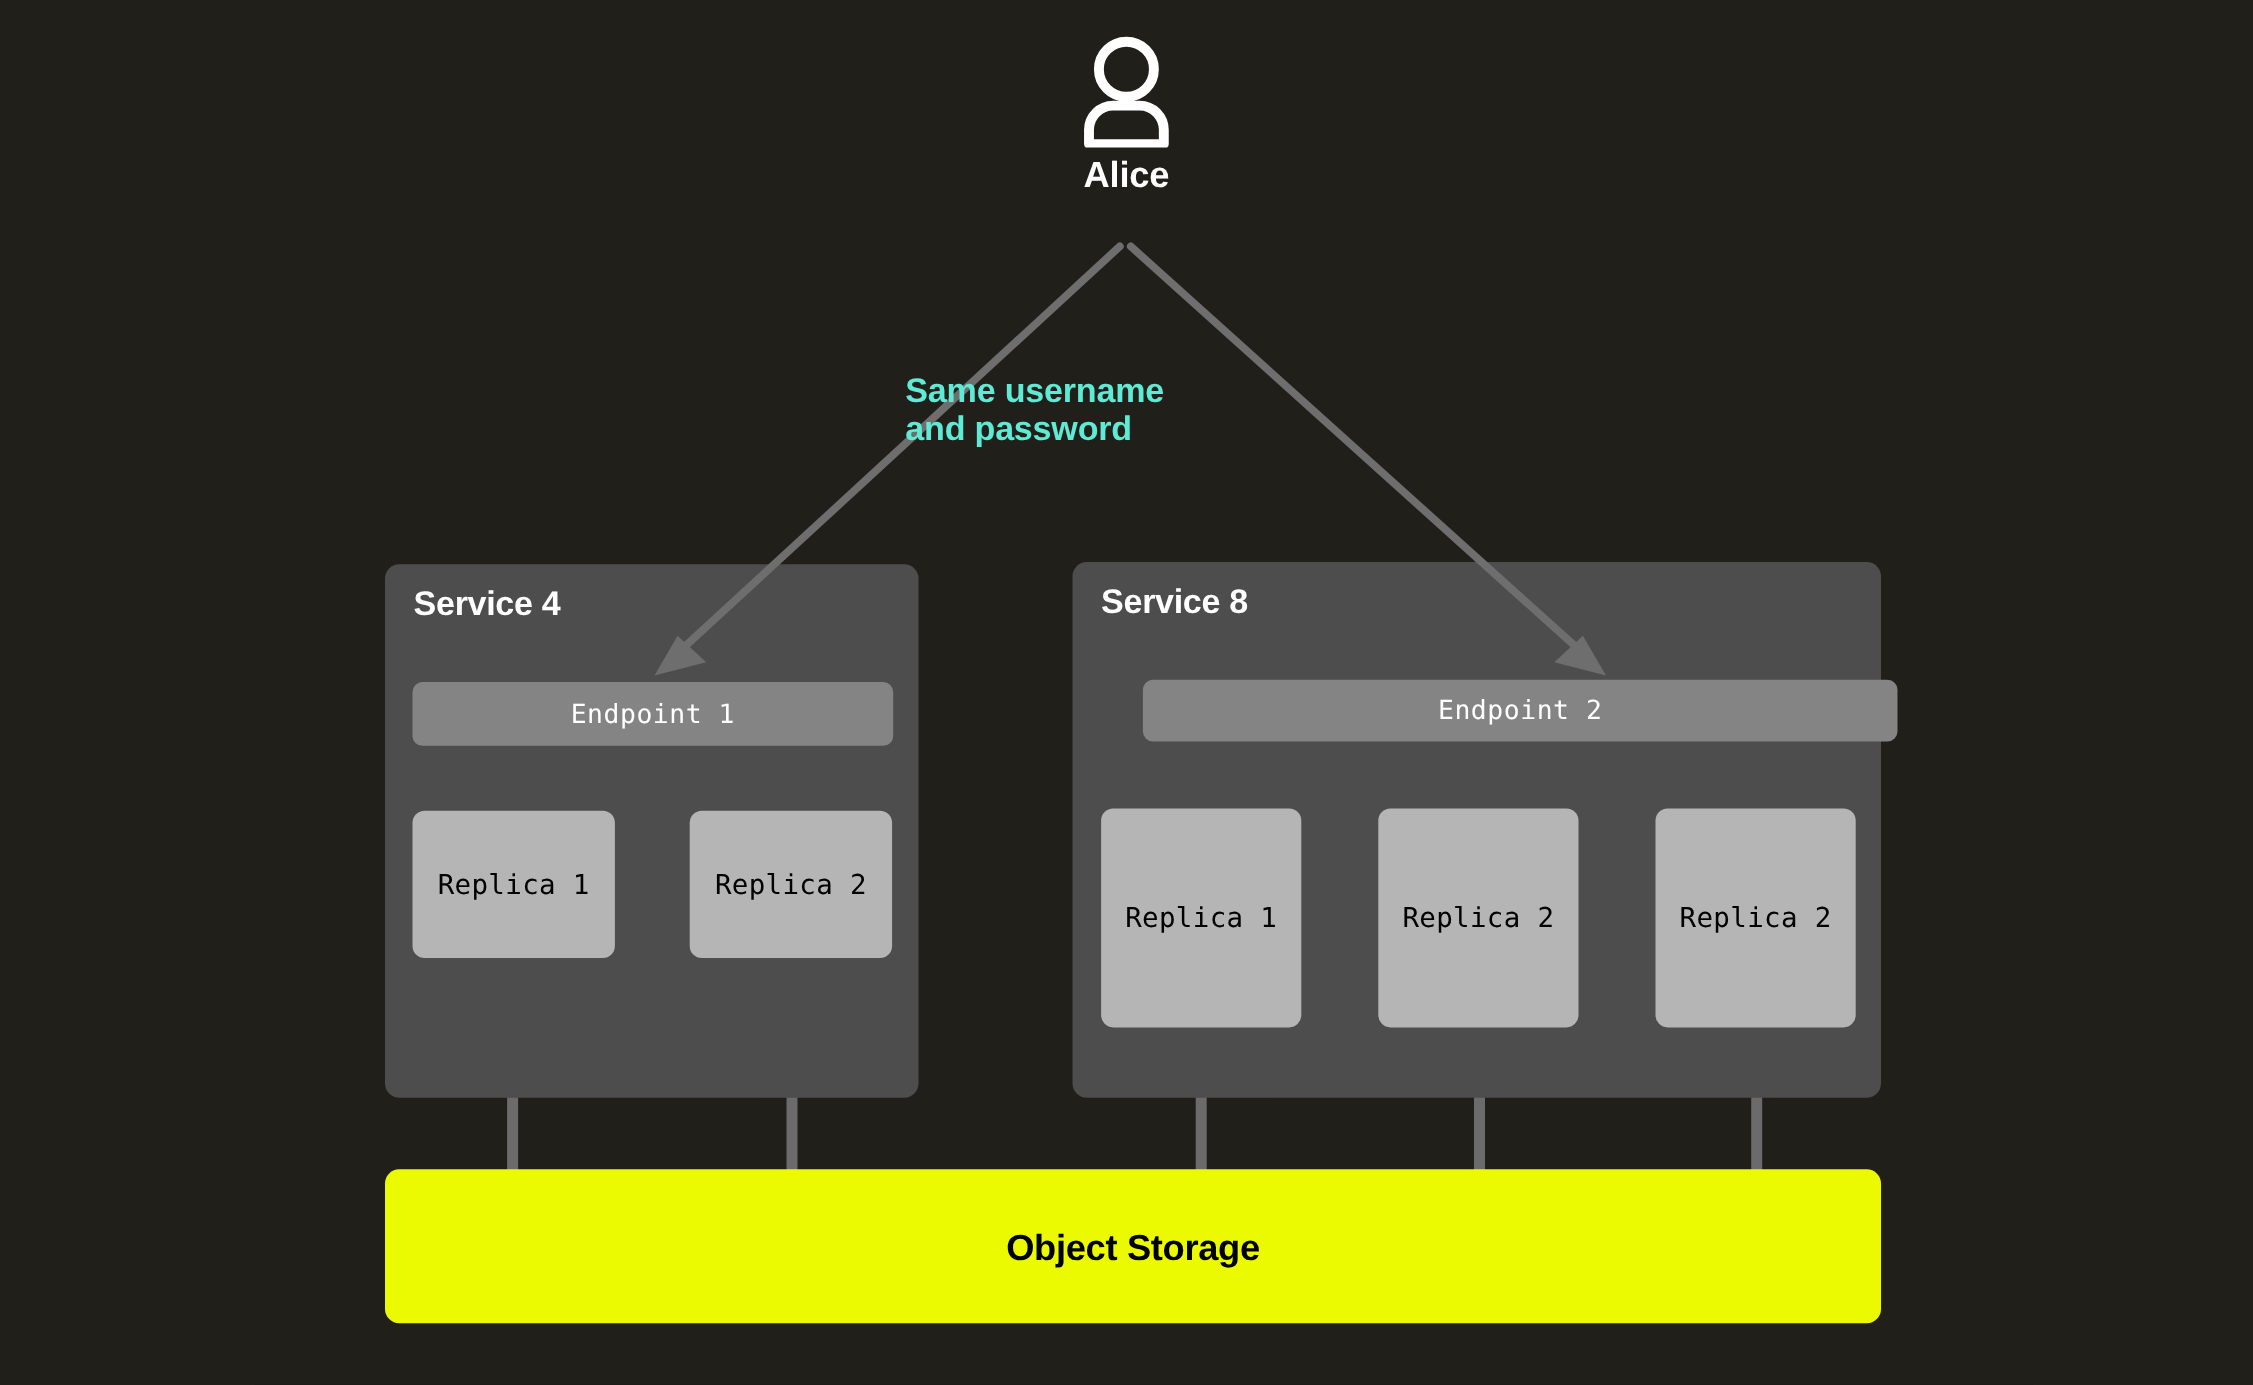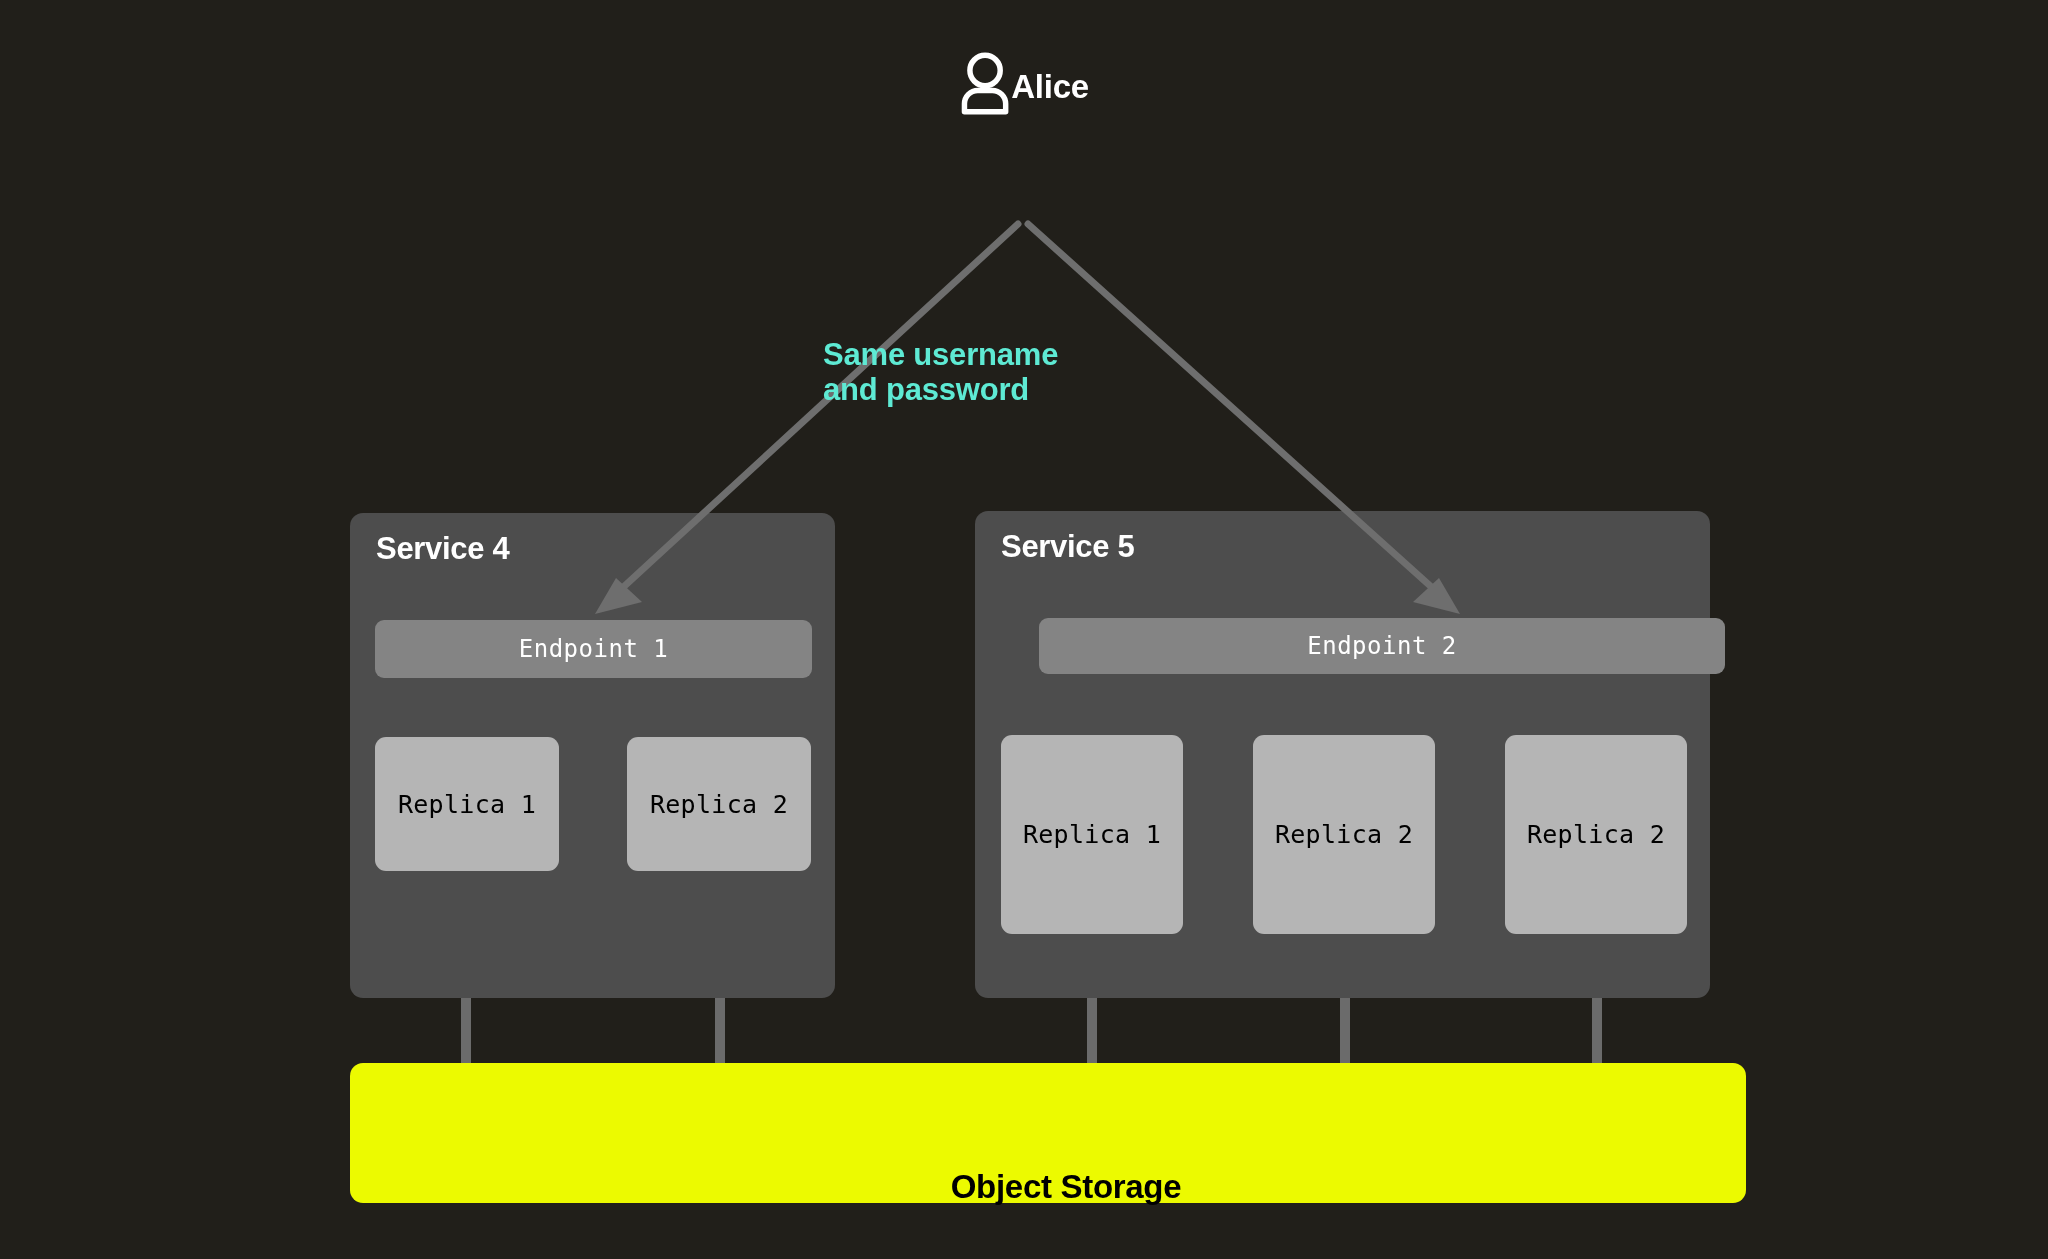--- a/index.html
+++ b/index.html
@@ -33,21 +33,21 @@
     height: 1259px;
     pointer-events: none;
     z-index: 5;
   }
 
   
   .actor {
     position: absolute;
     z-index: 4;
     display: flex;
-    flex-direction: row;
+    flex-direction: column;
     align-items: center;
   }
   .actor-icon {
     width: 86px;
     height: 104px;
     display: block;
   }
   .actor-label {
     margin-top: 8px;
     color: #ffffff;
@@ -122,24 +122,23 @@
     line-height: 1;
     white-space: nowrap;
   }
 
   
   .storage-bar {
     position: absolute;
     background: #ecfa00;
     border-radius: 13px;
     display: flex;
-    align-items: flex-end;
+    align-items: center;
     justify-content: center;
     z-index: 6;
-    padding-left: 36px;
   }
   .storage-label {
     color: #000000;
     font-size: 33px;
     font-weight: bold;
     letter-spacing: -0.3px;
     line-height: 1;
     white-space: nowrap;
   }
 </style>
@@ -187,21 +186,21 @@
     <span class="endpoint-label">Endpoint 1</span>
   </div>
   <div class="replica-box" style="left:375px; top:737px; width:184px; height:134px;">
     <span class="replica-label">Replica 1</span>
   </div>
   <div class="replica-box" style="left:627px; top:737px; width:184px; height:134px;">
     <span class="replica-label">Replica 2</span>
   </div>
 
   <div class="service-panel" style="left:975px; top:511px; width:735px; height:487px;">
-    <div class="service-title">Service 5</div>
+    <div class="service-title">Service 8</div>
   </div>
   <div class="endpoint-bar" style="left:1001px; top:618px; width:686px; height:56px;margin-left:38px;">
     <span class="endpoint-label">Endpoint 2</span>
   </div>
   <div class="replica-box" style="left:1001px; top:735px; width:182px; height:199px;">
     <span class="replica-label">Replica 1</span>
   </div>
   <div class="replica-box" style="left:1253px; top:735px; width:182px; height:199px;">
     <span class="replica-label">Replica 2</span>
   </div>

